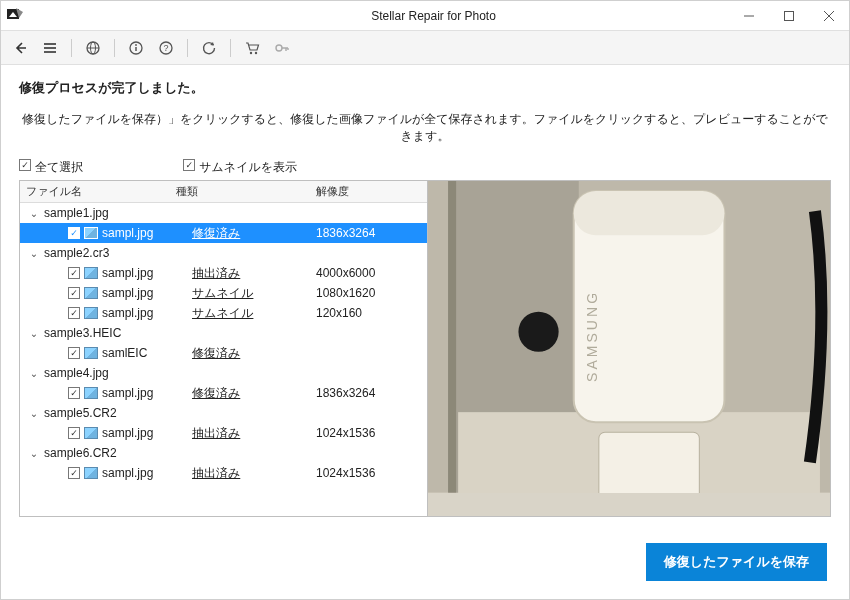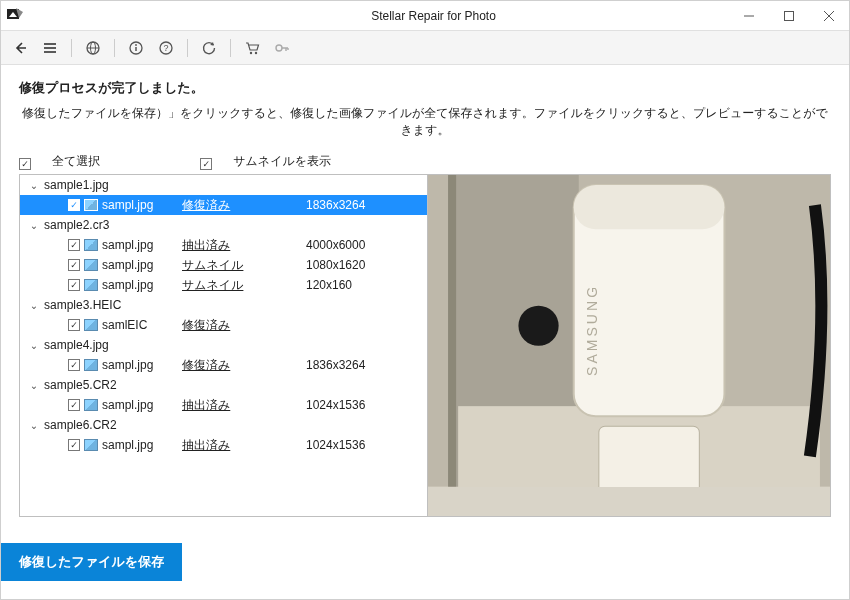--- a/index.html
+++ b/index.html
@@ -65,34 +65,34 @@
   .content {
     flex: 1;
     padding: 14px 18px 12px 18px;
     display: flex;
     flex-direction: column;
     overflow: hidden;
   }
   .heading {
     font-size: 13px;
     font-weight: bold;
-    margin-bottom: 8px;
+    margin-bottom: 14px;
   }
   .sub {
     font-size: 12px;
     margin-bottom: 14px;
     text-align: center;
   }
   .topchecks {
     display: flex;
     gap: 100px;
     margin-bottom: 4px;
     font-size: 12px;
   }
-  .topchecks label { display: flex; align-items: flex-end; gap: 21px; }
+  .topchecks label { display: flex; align-items: flex-start; gap: 4px; }
   .main {
     flex: 1;
     display: flex;
     border: 1px solid #bfbfbf;
     min-height: 0;
   }
   .tree-pane {
     width: 408px;
     border-right: 1px solid #bfbfbf;
     display: flex;
@@ -122,21 +122,21 @@
   }
   .group-row {
     padding-left: 8px;
     gap: 4px;
   }
   .file-row {
     padding-left: 48px;
   }
   .file-row.selected { background: #1e90ff; color: #fff; }
   .file-row .c { display: flex; align-items: center; }
-  .file-row .c-name { width: 114px; gap: 4px; }
+  .file-row .c-name { width: 124px; gap: 4px; }
   .file-row .c-type { width: 124px; text-decoration: underline; }
   .file-row .c-res  { flex: 1; }
   .chk {
     width: 12px; height: 12px;
     border: 1px solid #777;
     background: #fff;
     display: inline-flex;
     align-items: center; justify-content: center;
     font-size: 9px; line-height: 1;
     color: #333;
@@ -157,21 +157,21 @@
   .file-row.selected .thumb-icon { border-color:#fff; }
   .preview-pane {
     flex: 1;
     background: #d9d4c8;
     position: relative;
     overflow: hidden;
   }
   .footer {
     padding: 14px 22px 18px 0;
     display: flex;
-    justify-content: flex-start;
+    justify-content: flex-end;
   }
   .primary-btn {
     background: #0a84d8;
     color: #fff;
     border: none;
     padding: 10px 18px;
     font-size: 13px;
     font-weight: bold;
     cursor: pointer;
   }
@@ -279,20 +279,25 @@
       <span>全て選択</span>
     </label>
     <label>
       <span class="chk checked"></span>
       <span>サムネイルを表示</span>
     </label>
   </div>
 
   <div class="main">
     <div class="tree-pane">
+      <div class="tree-header">
+        <div class="col col-name">ファイル名</div>
+        <div class="col col-type">種類</div>
+        <div class="col col-res">解像度</div>
+      </div>
       <div class="tree-body" id="tree-body">
           <div class="group-row">
             <span class="chevron">⌄</span>
             <span>sample1.jpg</span>
           </div>
           <div class="file-row selected">
             <div class="c c-name">
               <span class="chk checked"></span> 
               <span class="thumb-icon"></span> 
               <span>sampl.jpg</span>

